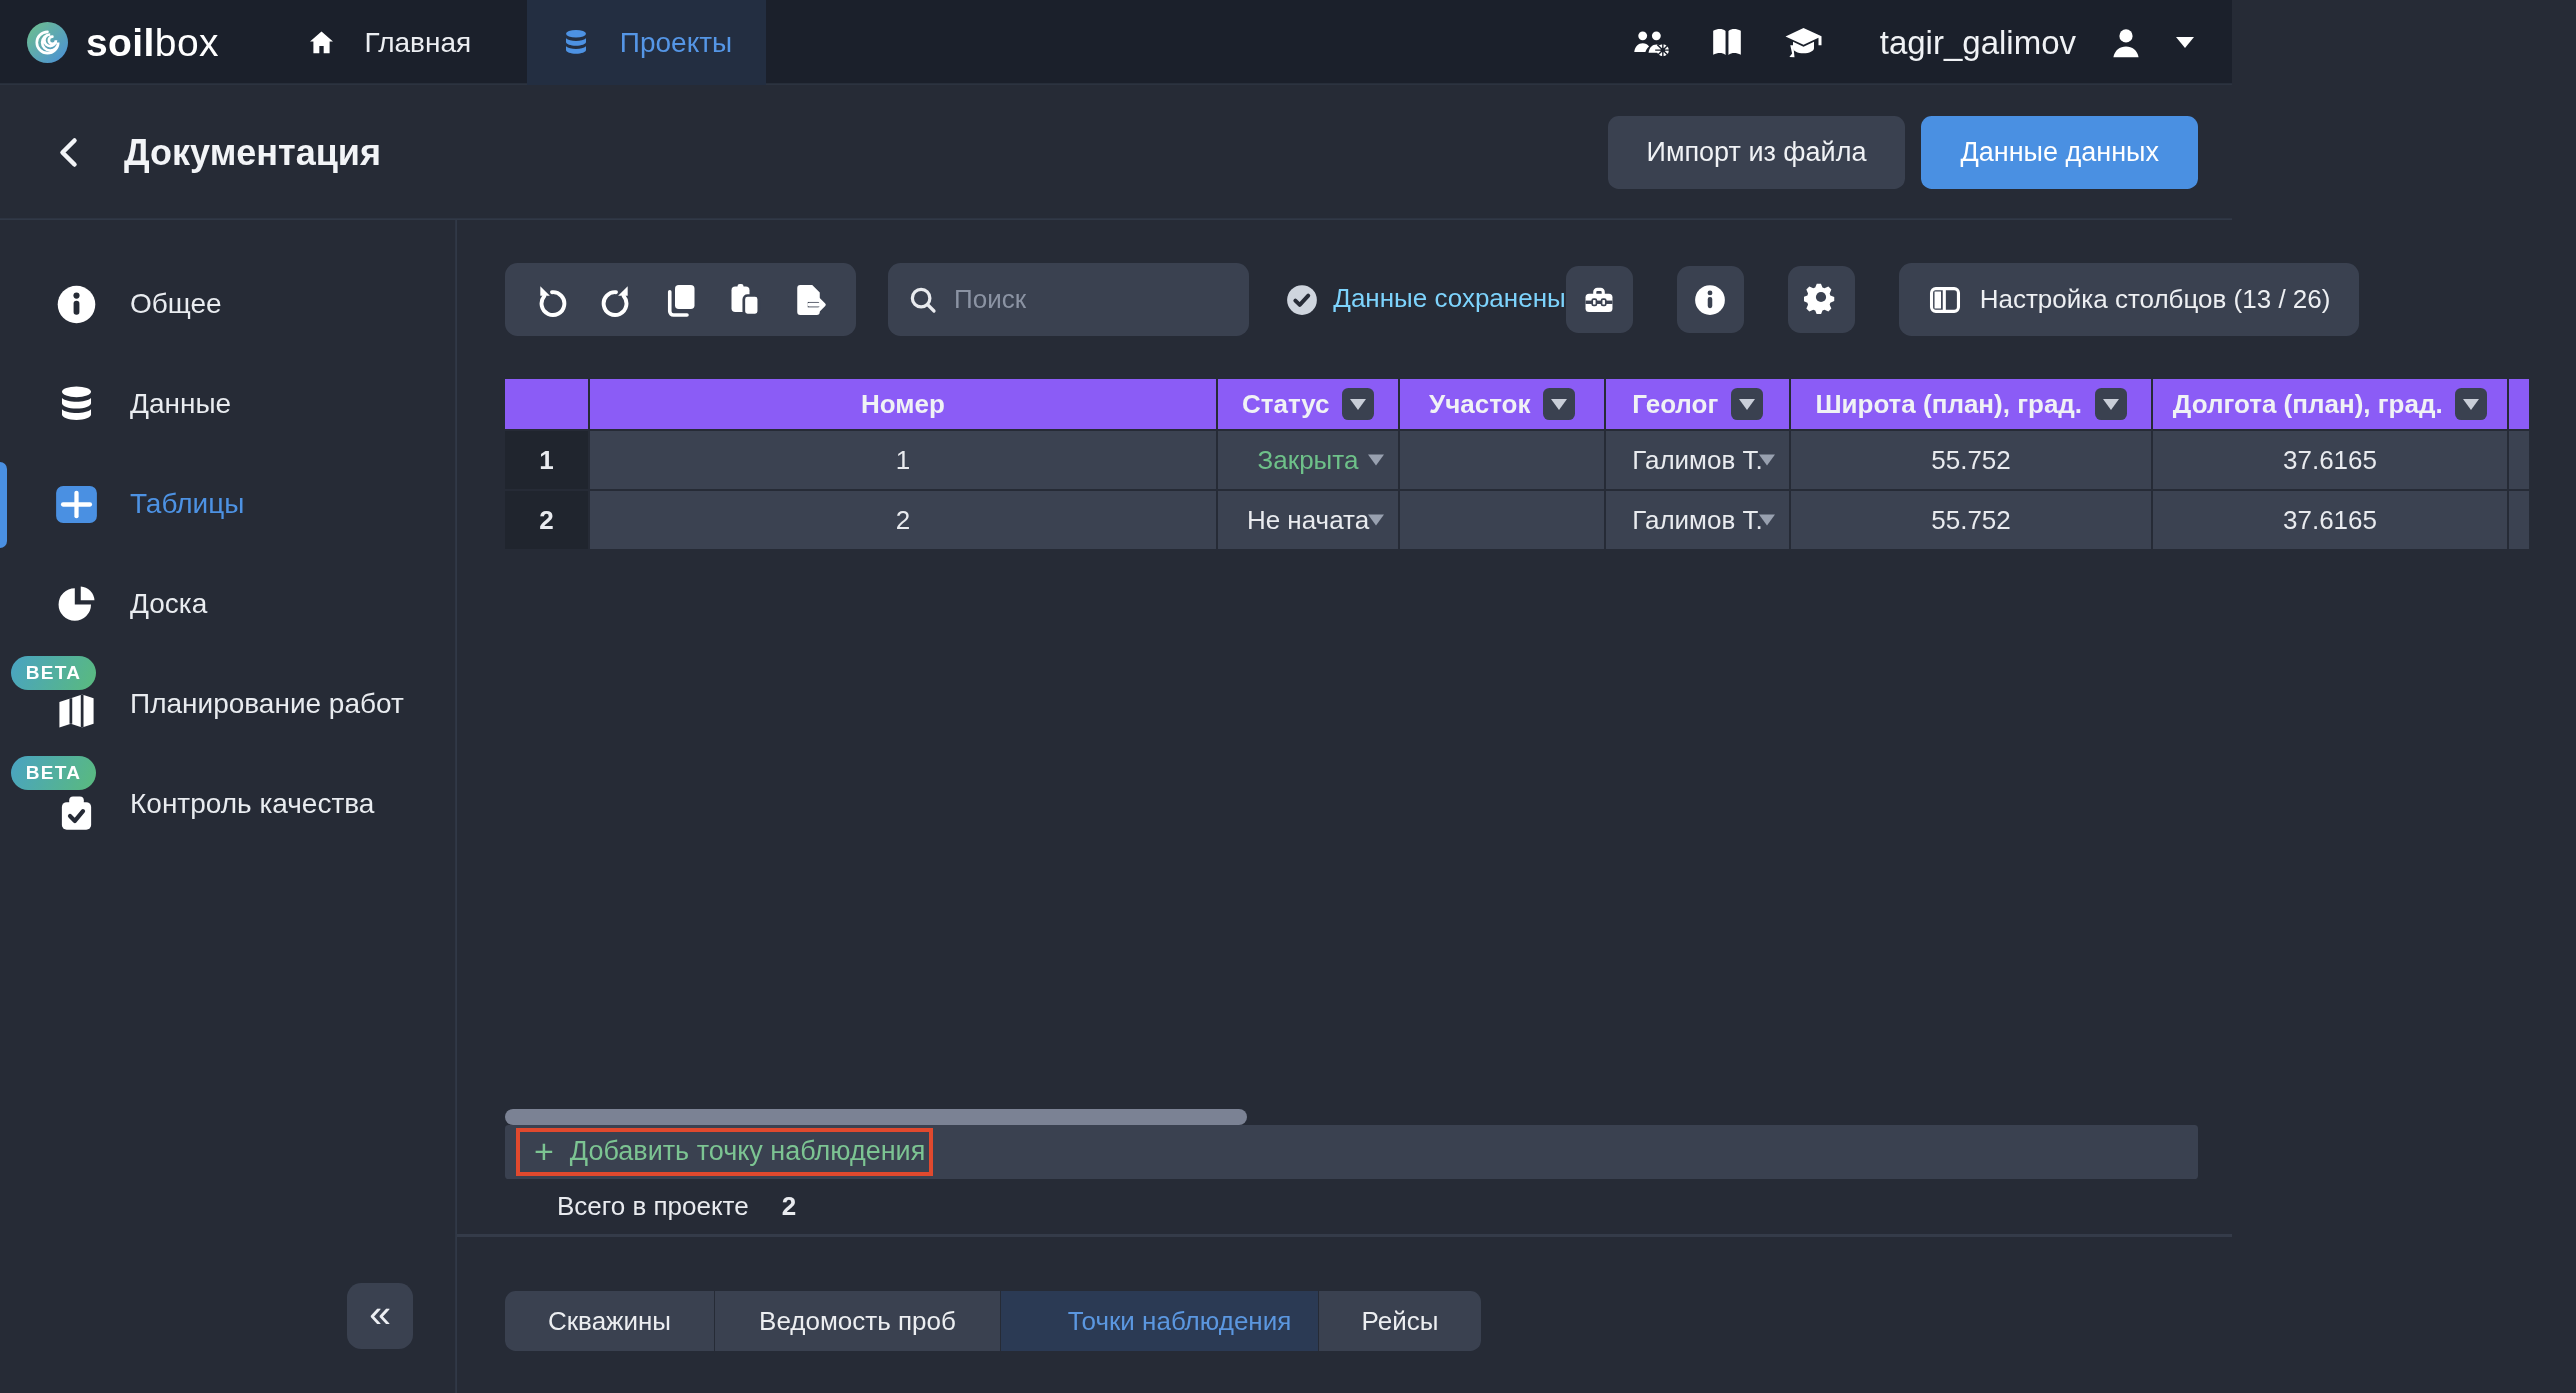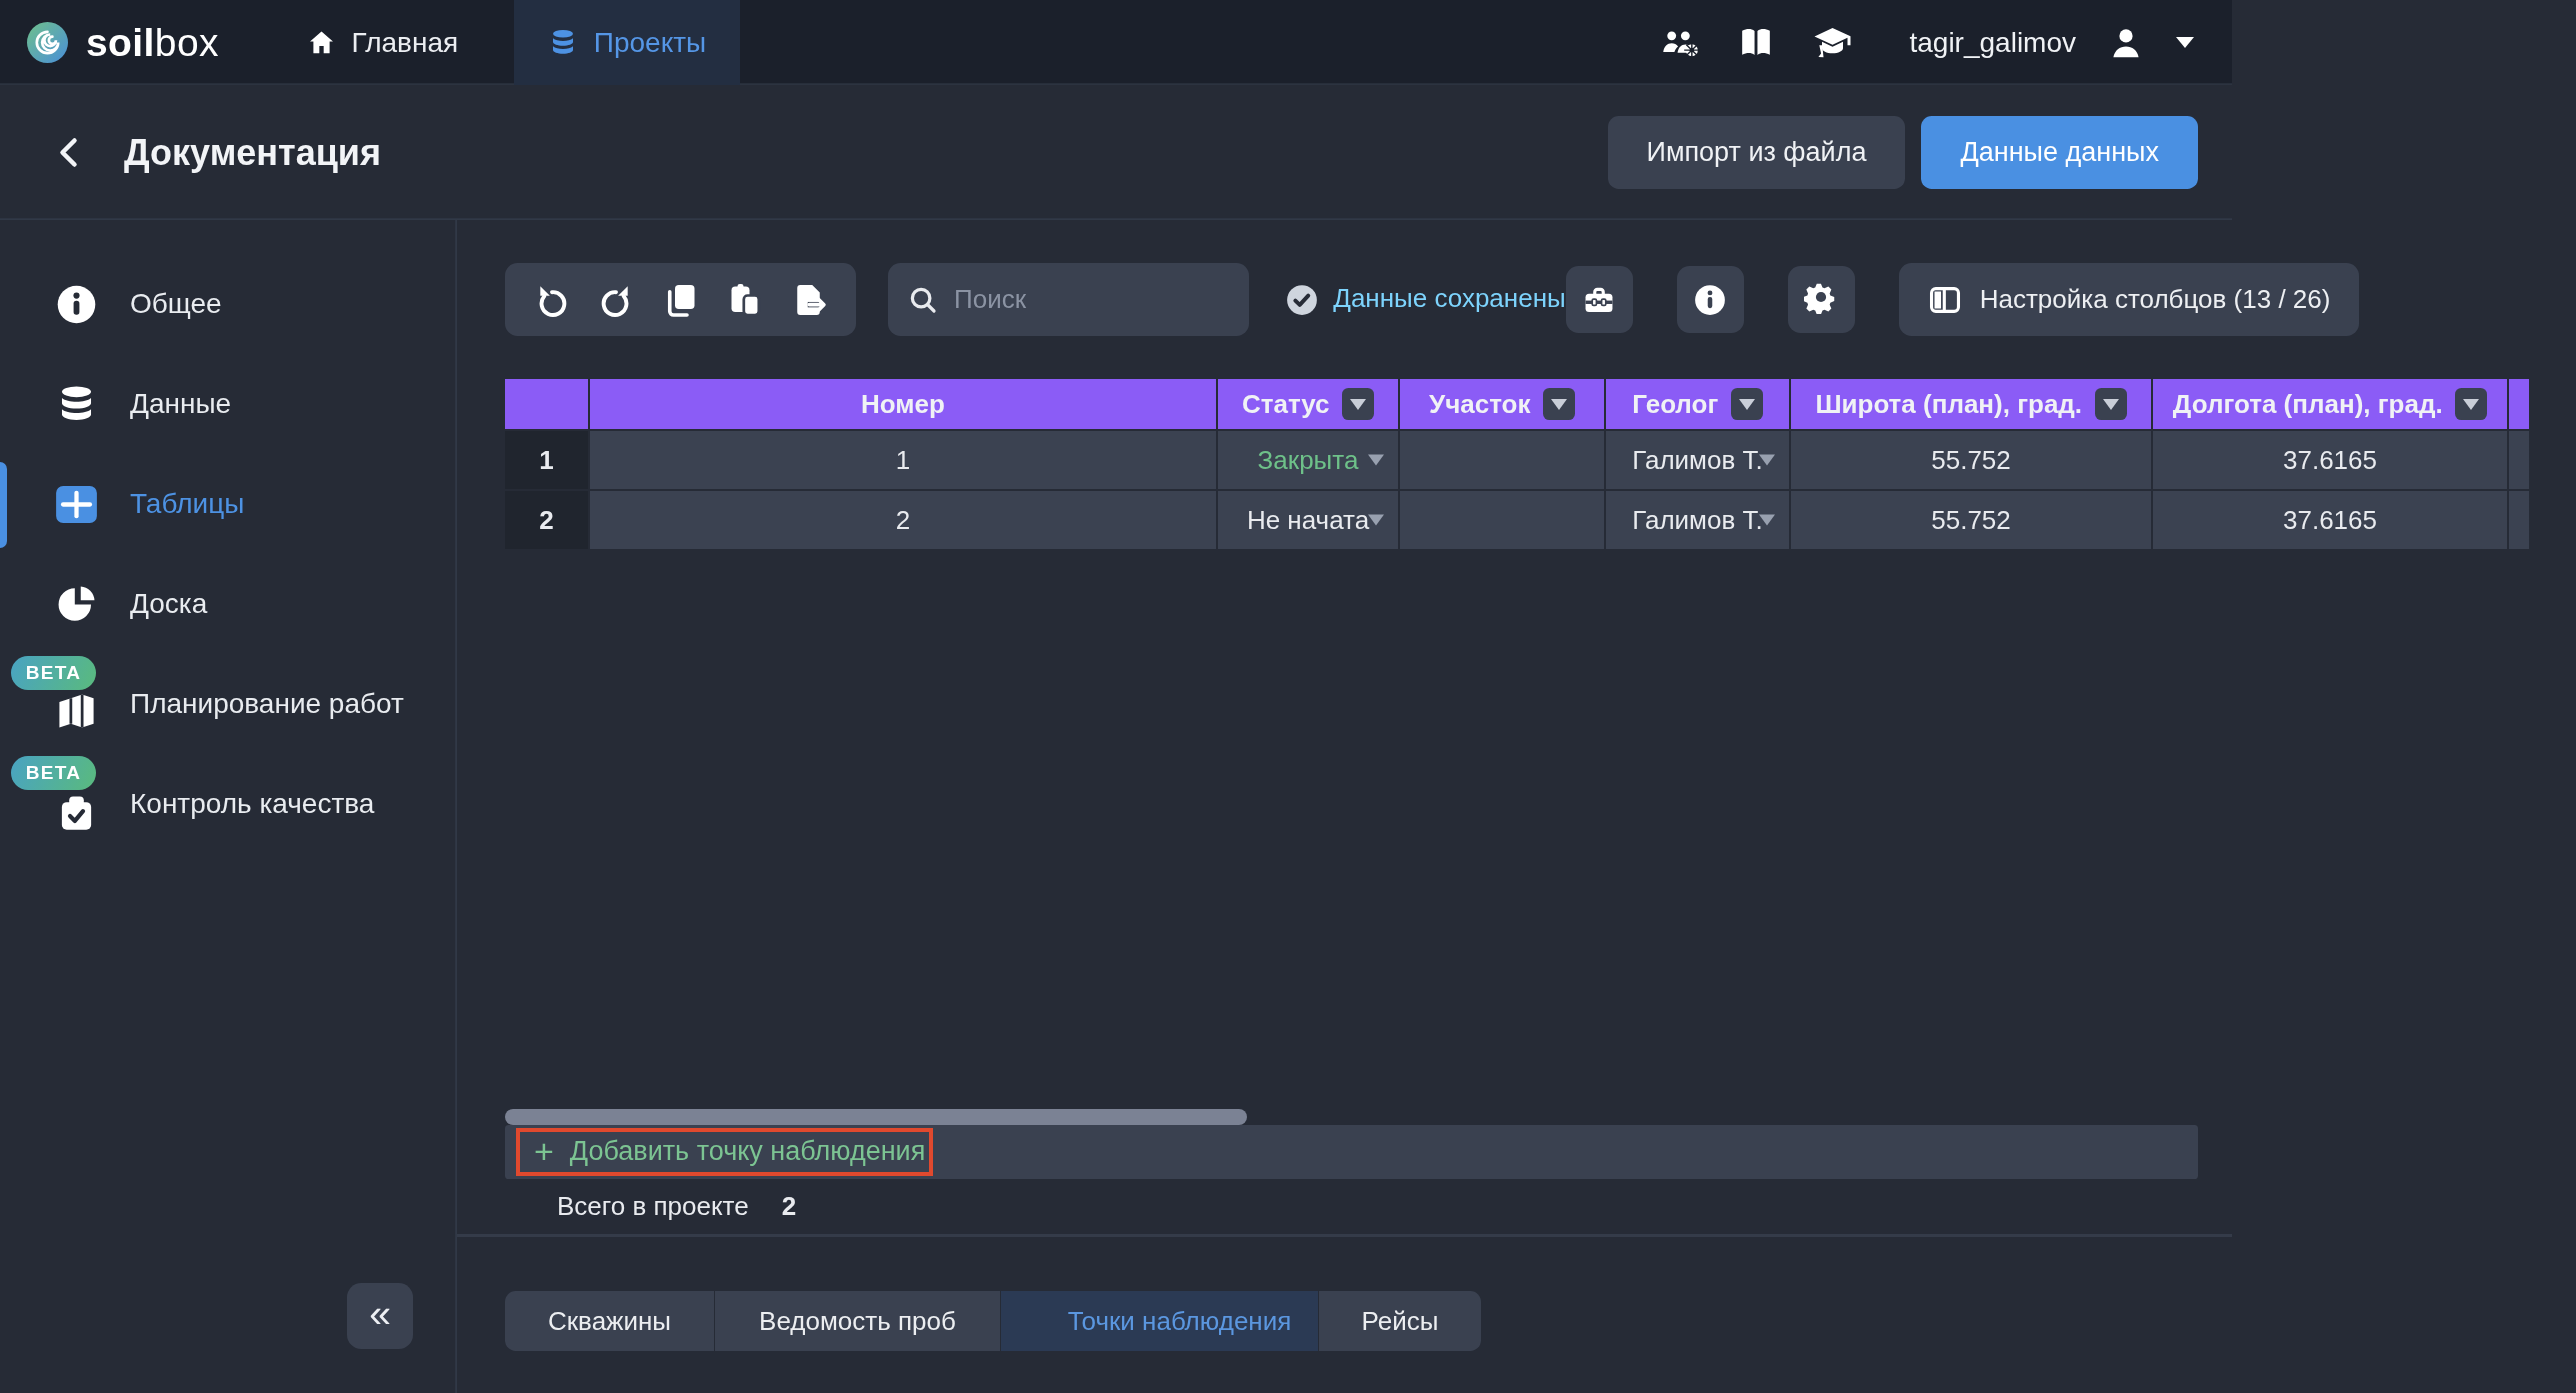--- a/index.html
+++ b/index.html
@@ -4,26 +4,26 @@
 <style>
   html,body{margin:0;padding:0;background:#262b36;}
   body{width:2576px;height:1394px;overflow:hidden;font-family:"Liberation Sans","DejaVu Sans",sans-serif;color:#e9ebef;-webkit-font-smoothing:antialiased;}
   .app{width:2232px;height:1394px;position:relative;display:flex;flex-direction:column;}
 
   
   .navbar{height:85px;background:#1b202b;box-shadow:inset 0 -1.8px 0 #2c3340;display:flex;align-items:center;flex-shrink:0;}
   .brand{display:flex;align-items:center;margin-left:27px;gap:18px;}
   .brand-text{font-size:39px;color:#ffffff;font-weight:700;letter-spacing:0.4px;}
   .brand-text .light{font-weight:300;}
-  .nav-item{display:flex;align-items:center;gap:16px;font-size:28px;color:#eceef2;height:100%;padding:0 10.7px;cursor:pointer;}
+  .nav-item{display:flex;align-items:center;gap:29px;font-size:28px;color:#eceef2;height:100%;padding:0 10.7px;cursor:pointer;}
   .nav-item.home{margin-left:77px;}
   .nav-item.projects{margin-left:45px;padding:0 34px;background:#232e41;color:#5596e6;}
   .nav-right{margin-left:auto;display:flex;align-items:center;margin-right:38px;}
   .nav-ico{display:flex;margin-left:39px;cursor:pointer;}
-  .account{display:flex;align-items:center;gap:32px;margin-left:57px;font-size:28px;color:#f0f2f5;cursor:pointer;}
+  .account{display:flex;align-items:center;gap:32px;margin-left:57px;font-size:33px;color:#f0f2f5;cursor:pointer;}
   .caret{width:0;height:0;border-left:9px solid transparent;border-right:9px solid transparent;border-top:11.6px solid #ffffff;}
 
   
   .page-header{height:135px;display:flex;align-items:center;background:#262b36;box-shadow:inset 0 -1.8px 0 #313947;flex-shrink:0;}
   .back{margin-left:52px;display:flex;cursor:pointer;}
   .page-title{margin-left:36px;font-size:36px;font-weight:700;color:#f2f4f7;}
   .hdr-buttons{margin-left:auto;margin-right:34px;display:flex;gap:16px;}
   .btn{height:73px;border-radius:10.7px;font-size:27px;display:flex;align-items:center;padding:0 39px;cursor:pointer;border:none;font-family:inherit;}
   .btn.secondary{background:#3a4150;color:#f0f2f5;}
   .btn.primary{background:#4a90e2;color:#ffffff;}

